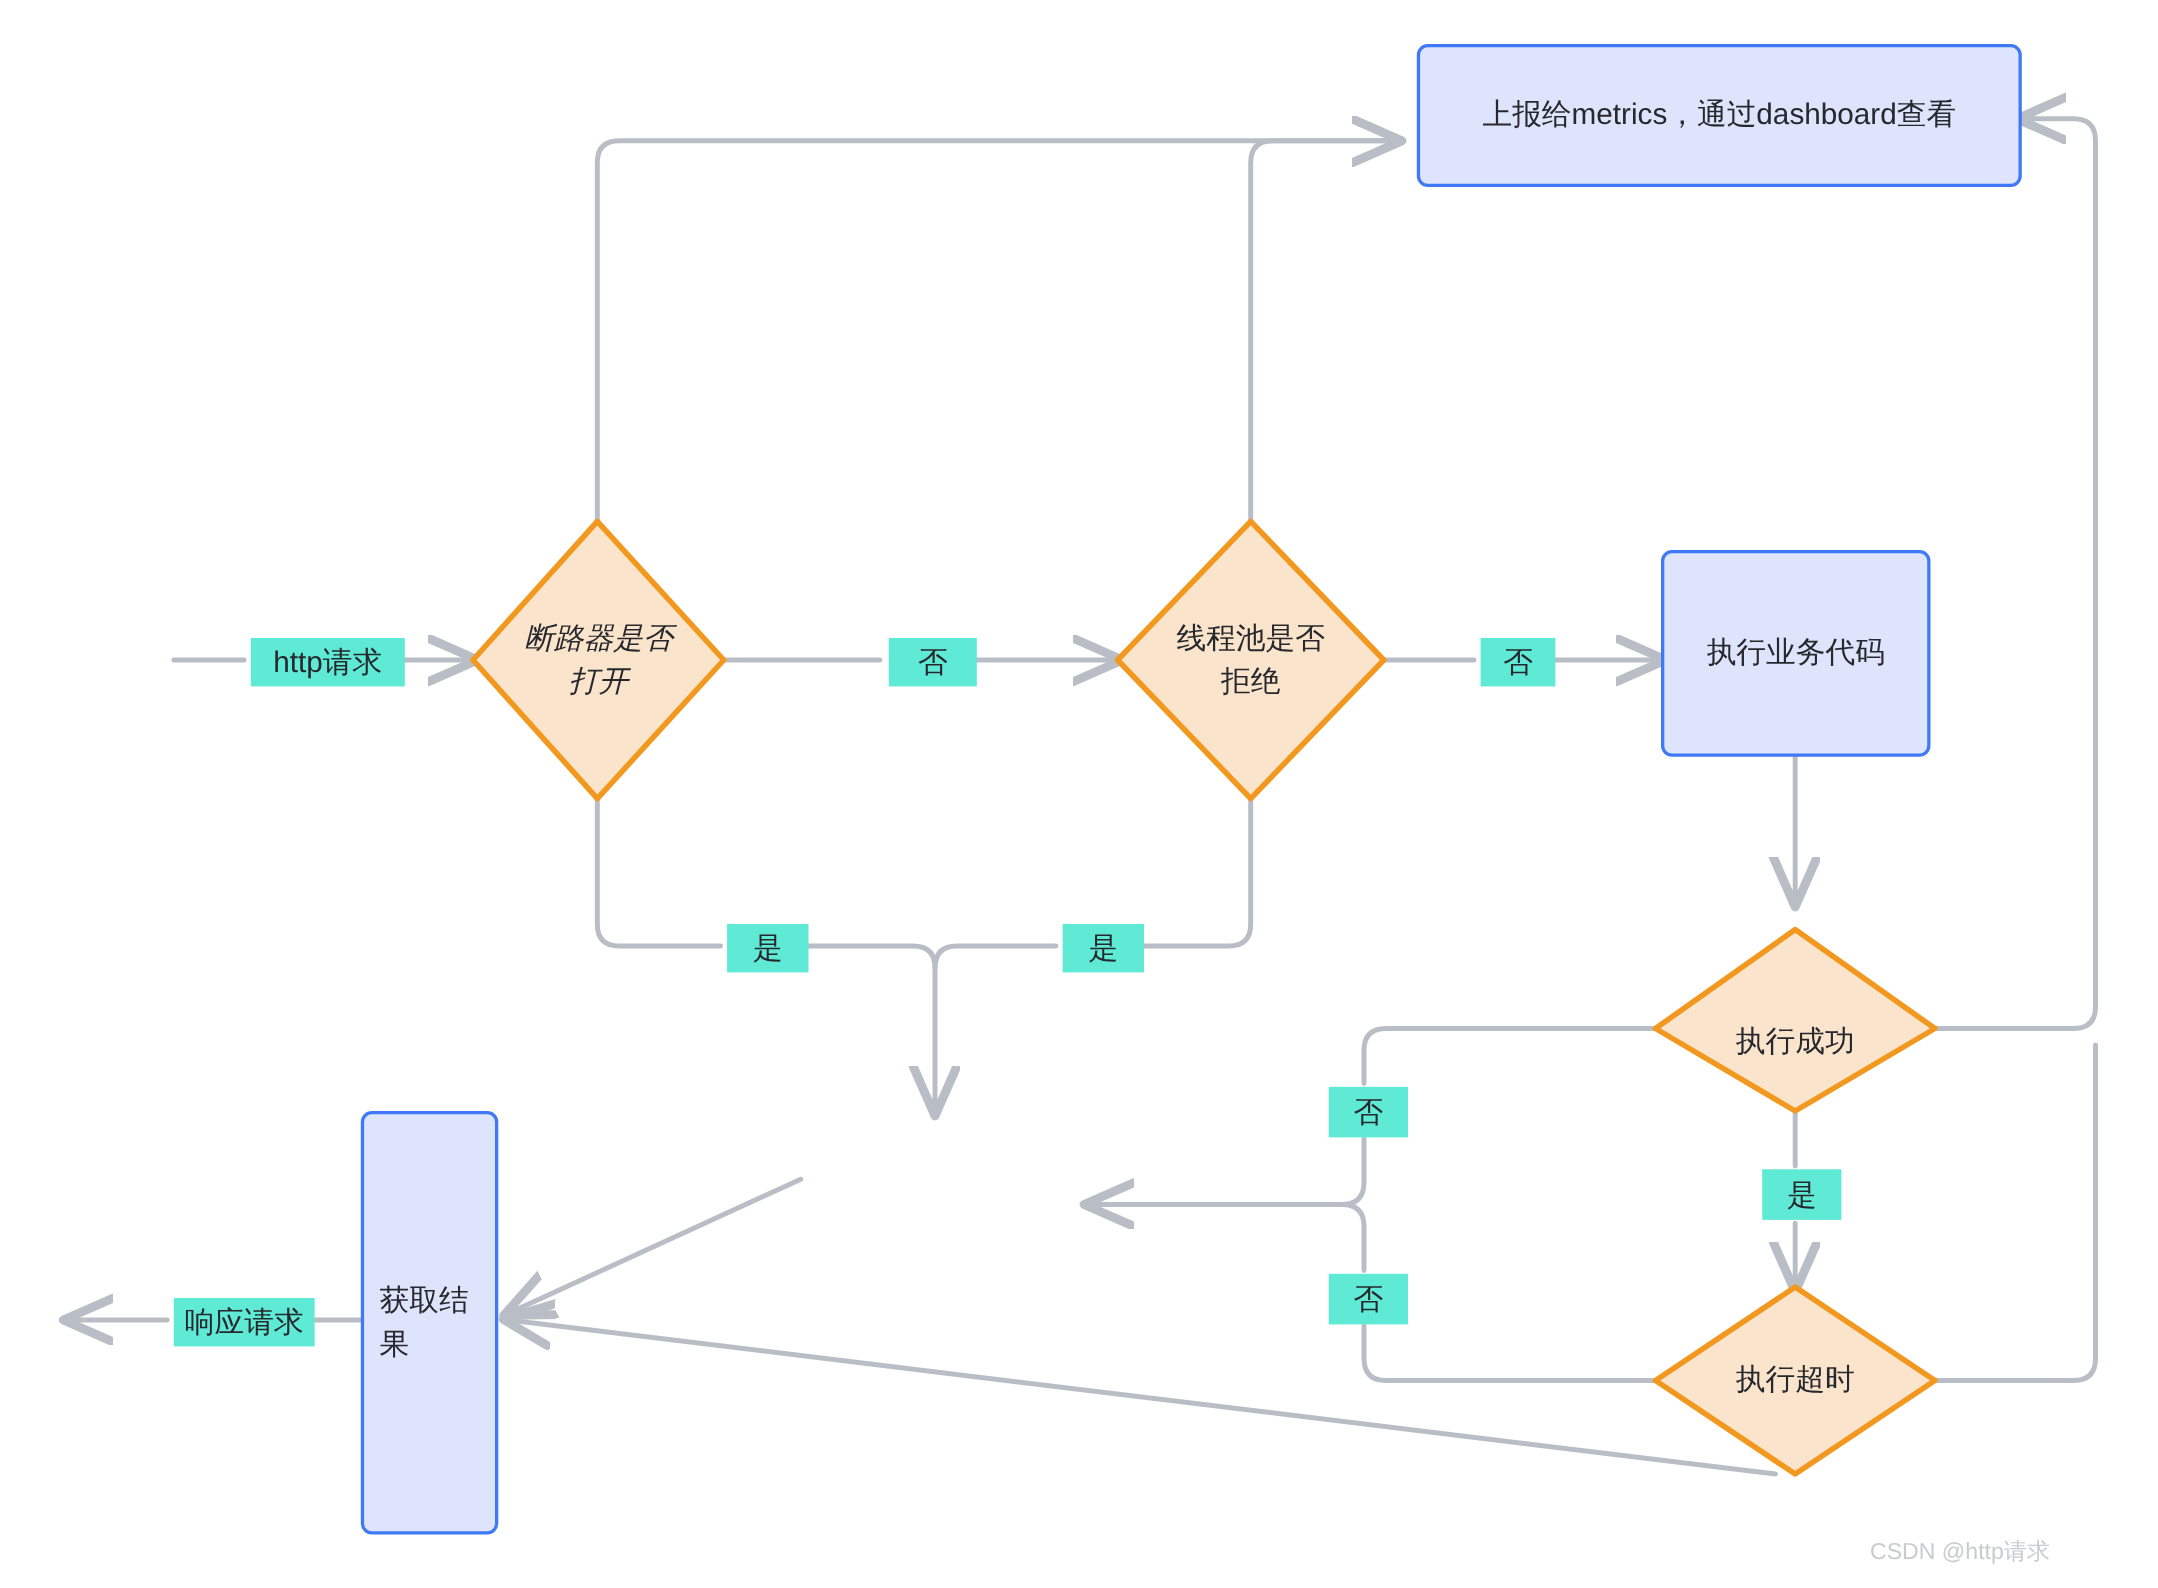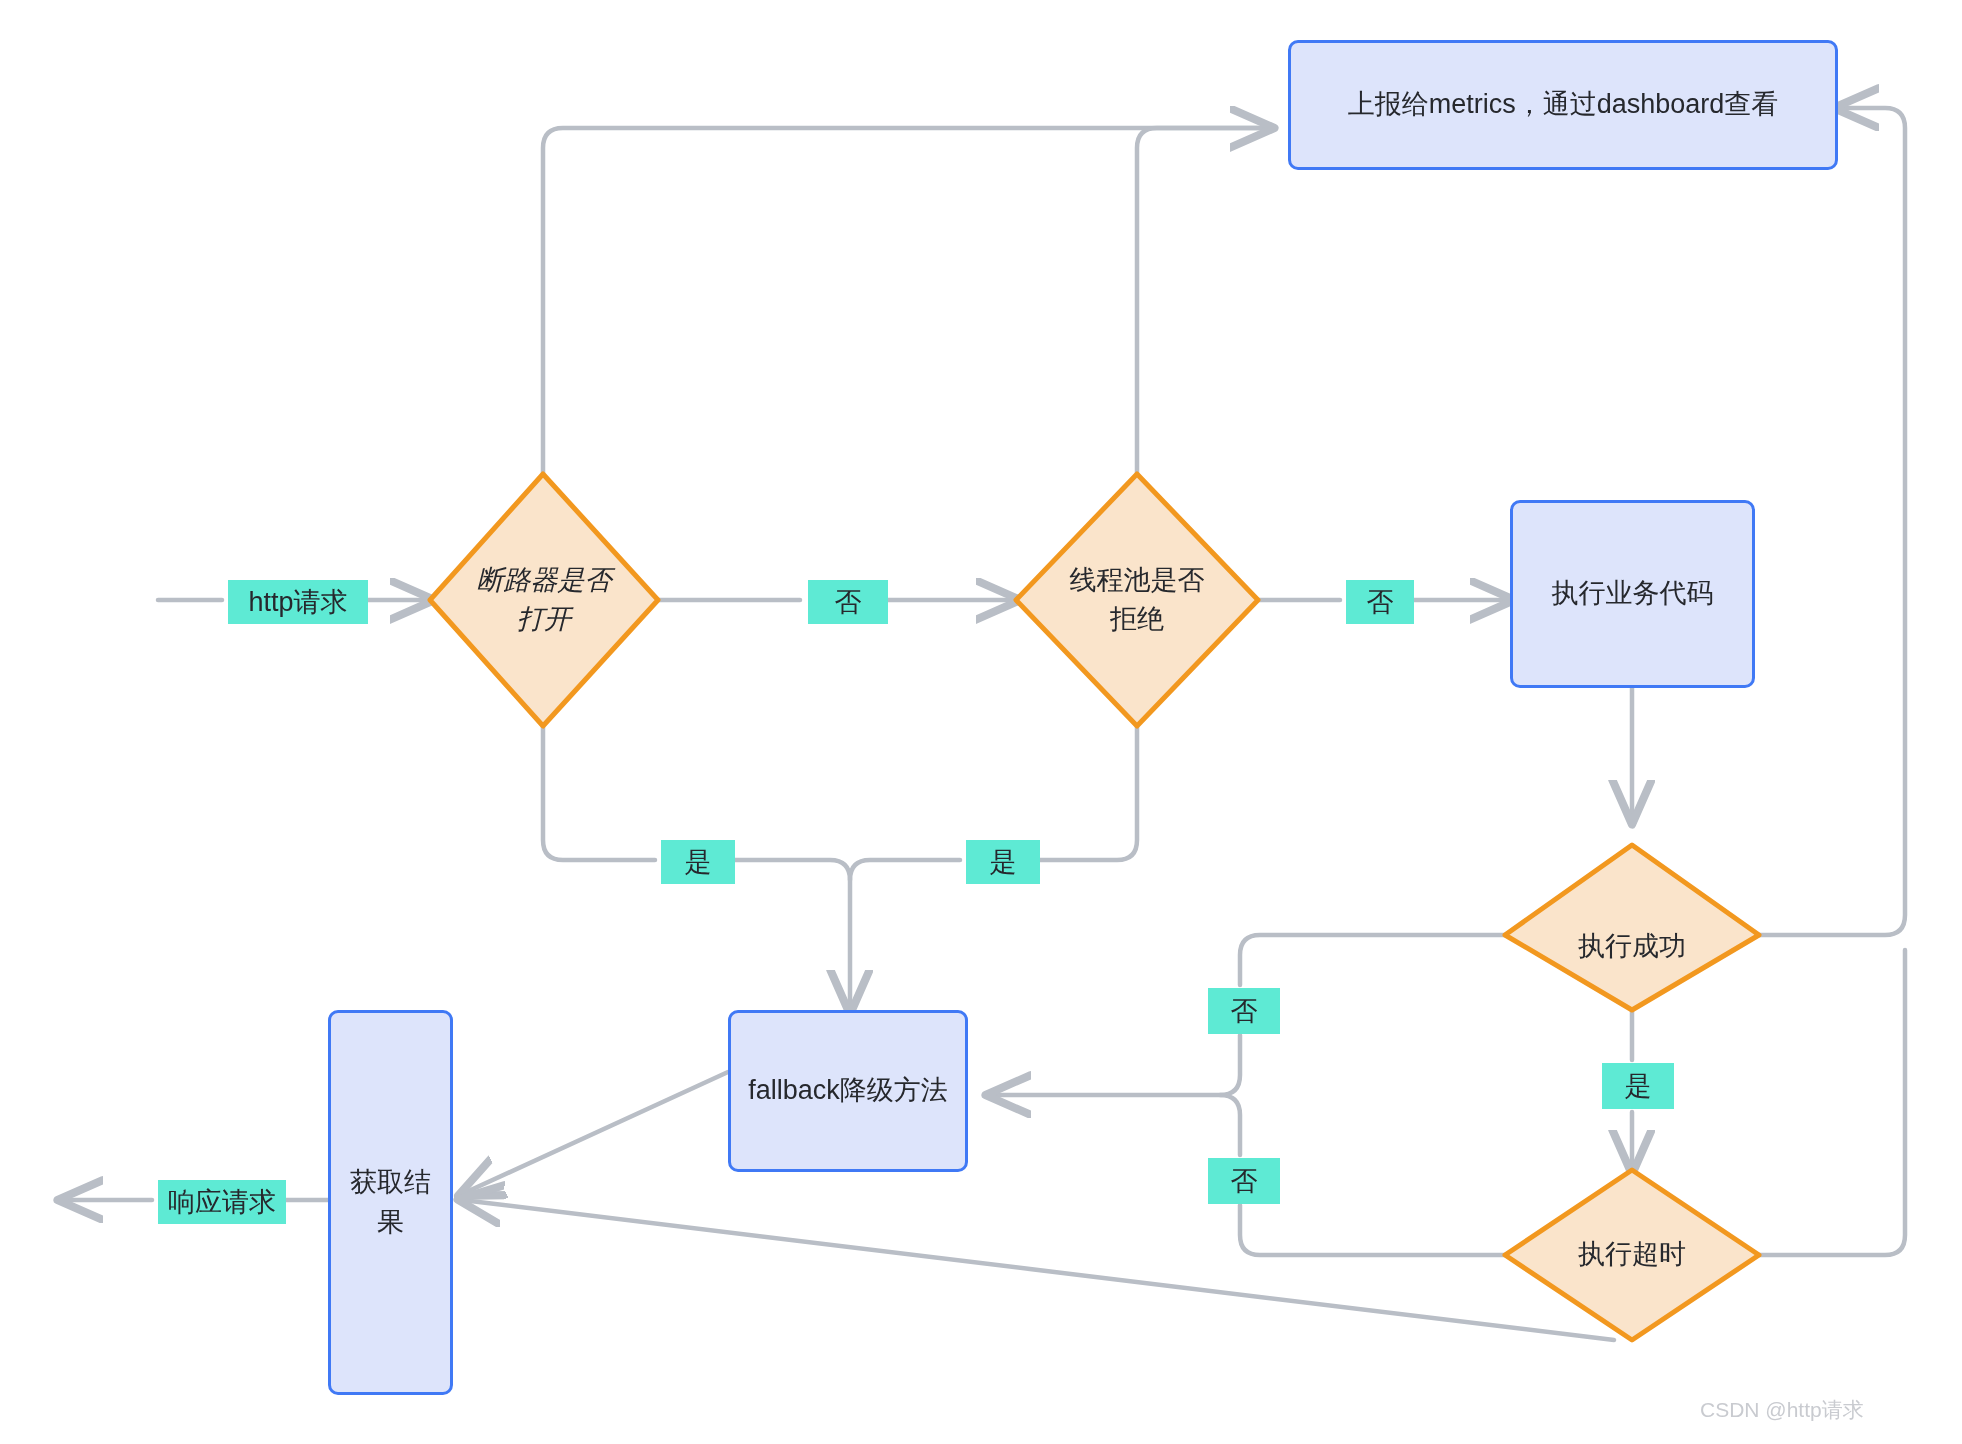--- a/index.html
+++ b/index.html
@@ -3,21 +3,21 @@
 <meta charset="utf-8">
 <style>
   html,body{margin:0;padding:0;background:#ffffff;}
   body{
     font-family:"Liberation Sans","DejaVu Sans",sans-serif;
     width:1962px;height:1444px;position:relative;overflow:hidden;
   }
   #stage{position:absolute;inset:0;width:1962px;height:1444px;}
   svg.layer{position:absolute;left:0;top:0;width:1962px;height:1444px;}
 
-  .node{position:absolute;box-sizing:border-box;display:flex;align-items:center;justify-content:center;text-align:center;}
+  .node{position:absolute;box-sizing:border-box;display:flex;align-items:center;justify-content:center;text-align:left;}
 
   .boxnode{
     background:#dde4fb;border:3px solid #4079f5;border-radius:10px;
     color:#26282d;font-size:27px;line-height:1.45;padding:6px 14px;
   }
   .diamond-wrap{position:absolute;}
   .diamond-label{
     position:absolute;inset:0;display:flex;align-items:center;justify-content:center;
     text-align:center;color:#26282d;font-size:27px;line-height:1.45;pointer-events:none;
   }
@@ -97,23 +97,20 @@
   </svg>
 
   <div class="node boxnode" style="left:1288px;top:40px;width:550px;height:130px;">
     <span>上报给metrics，通过dashboard查看</span>
   </div>
 
   <div class="node boxnode" style="left:1510px;top:500px;width:245px;height:188px;">
     <span>执行业务代码</span>
   </div>
 
-  <div class="node boxnode" style="left:728px;top:1010px;width:240px;height:162px;">
-    <span>fallback降级方法</span>
-  </div>
 
   <div class="node boxnode" style="left:328px;top:1010px;width:125px;height:385px;">
     <span>获取结果</span>
   </div>
 
   <div class="diamond-wrap" style="left:430px;top:474px;width:228px;height:252px;">
     <div class="diamond-label" style="padding:0 36px;font-style:italic;">断路器是否打开</div>
   </div>
 
   <div class="diamond-wrap" style="left:1016px;top:474px;width:242px;height:252px;">

